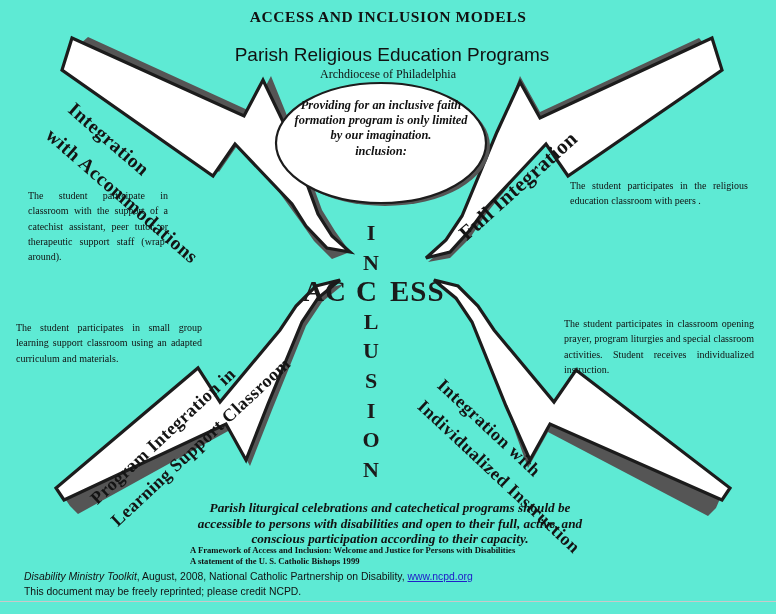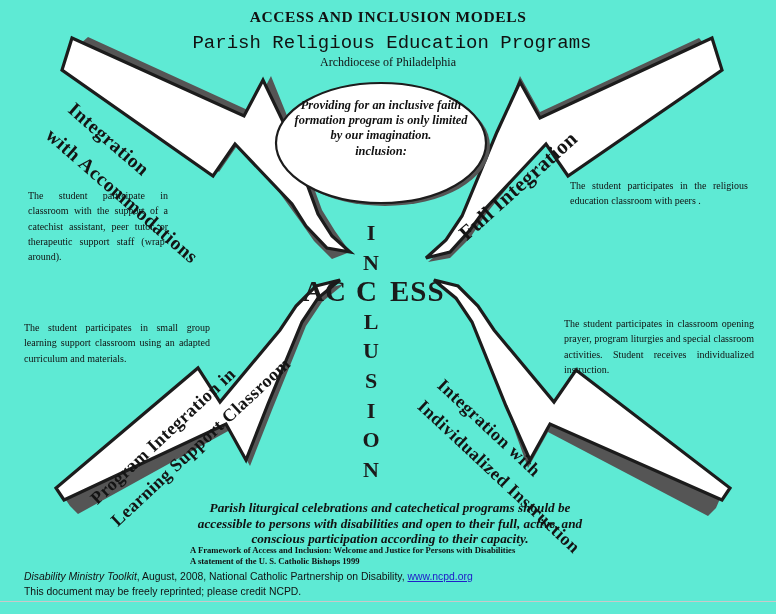--- a/index.html
+++ b/index.html
@@ -10,40 +10,40 @@
     background:#5eead4;
     overflow:hidden;
   }
   #canvas{position:absolute;inset:0;}
   .abs{position:absolute;}
 
   
   .title-block{left:0;right:0;top:8px;text-align:center;}
   .t1{font-family:"Liberation Serif", serif;font-weight:bold;font-size:15.5px;
       letter-spacing:.6px;color:#111;}
-  .t2{font-family:Liberation Mono, monospace;font-size:19px;color:#111;margin-top:6px;padding-left:8px;}
+  .t2{font-family:Liberation Sans, sans-serif;font-size:19px;color:#111;margin-top:18px;padding-left:8px;}
   .t3{font-family:"Liberation Serif", serif;font-size:12px;color:#111;margin-top:1px;}
 
   
   .oval-text{
     left:288px;top:98px;width:186px;
     text-align:center;
     font-family:"Liberation Serif", serif;
     font-style:italic;font-weight:bold;font-size:12.4px;line-height:15.2px;color:#111;
   }
 
   
   .para{
     font-family:"Liberation Serif", serif;
     font-size:10px;line-height:15.3px;color:#111;
     text-align:justify;
   }
   #p-tl{left:28px;top:188px;width:140px;}
   #p-tr{left:570px;top:178px;width:178px;}
-  #p-bl{left:24px;top:320px;width:186px;}
+  #p-bl{left:16px;top:320px;width:186px;}
   #p-br{left:564px;top:316px;width:190px;}
 
   
   .big{
     font-family:"Liberation Serif", serif;
     font-weight:bold;color:#1b1b1b;
   }
   #access-left{left:303px;top:275px;font-size:29px;letter-spacing:1px;}
   #access-right{left:390px;top:275px;font-size:29px;letter-spacing:1px;}
   #incl-col{

